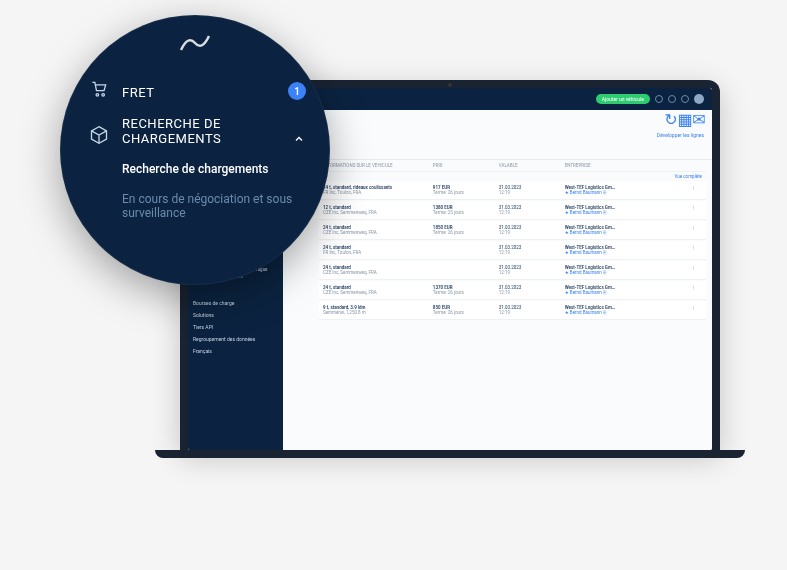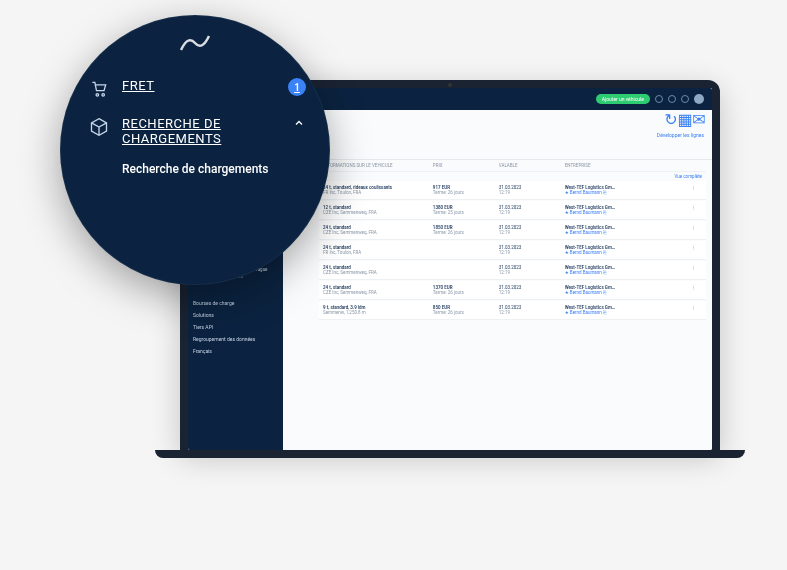--- a/index.html
+++ b/index.html
@@ -53,21 +53,21 @@
 .sb-date{color:#6a8aad;font-size:4px;}
 .sb-tags{display:flex;gap:2px;padding:2px 0;}
 .sb-tag{font-size:3.5px;padding:1px 3px;border-radius:2px;}
 .sb-tag.g{background:#2b4663;color:#c5d3e3;}
 .sb-tag.r{background:#8b3a3a;color:#fce8e8;}
 .sb-item{font-size:5px;padding:3px 0;color:#c5d3e3;}
 
 
 .lens{position:absolute;left:60px;top:15px;width:270px;height:270px;border-radius:50%;background:#0b2340;box-shadow:0 12px 40px rgba(0,0,0,0.35),inset 0 0 0 1px rgba(255,255,255,0.05);overflow:hidden;z-index:10;}
 .lens-inner{position:absolute;inset:0;padding:55px 24px 0 28px;}
-.lens-row{display:flex;align-items:flex-start;padding:8px 0;color:#fff;text-decoration:underline;}
+.lens-row{display:flex;align-items:flex-end;padding:8px 0;color:#fff;}
 .lens-icon{width:22px;height:22px;margin-right:12px;flex-shrink:0;display:flex;align-items:center;justify-content:center;}
 .lens-label{font-size:13px;letter-spacing:0.5px;flex:1;}
 .lens-badge{width:18px;height:18px;border-radius:50%;background:#3b82f6;color:#fff;display:flex;align-items:center;justify-content:center;font-size:10px;font-weight:600;}
 .lens-chev{width:14px;height:14px;display:flex;align-items:center;justify-content:center;}
 .lens-sub{padding:8px 0 8px 34px;font-size:12px;}
 .lens-sub.active{color:#fff;font-weight:500;}
 .lens-sub.dim{color:#6a8aad;}
 .lens-top-icon{position:absolute;top:18px;left:50%;transform:translateX(-50%);color:#fff;opacity:0.85;}
 </style>
 </head>
@@ -315,14 +315,15 @@
           </svg>
       </span>
       <span class="lens-label">RECHERCHE DE CHARGEMENTS</span>
       <span class="lens-chev">
         <svg width="12" height="12" viewBox="0 0 24 24" fill="none" stroke="#fff" stroke-width="2.5">
             <path d="M6 15l6-6 6 6"></path>
           </svg>
       </span>
     </div>
     <div class="lens-sub active">Recherche de chargements</div>
+    <div class="lens-sub dim">En cours de négociation et sous surveillance</div>
   </div>
 </div>
 
 </body></html>

